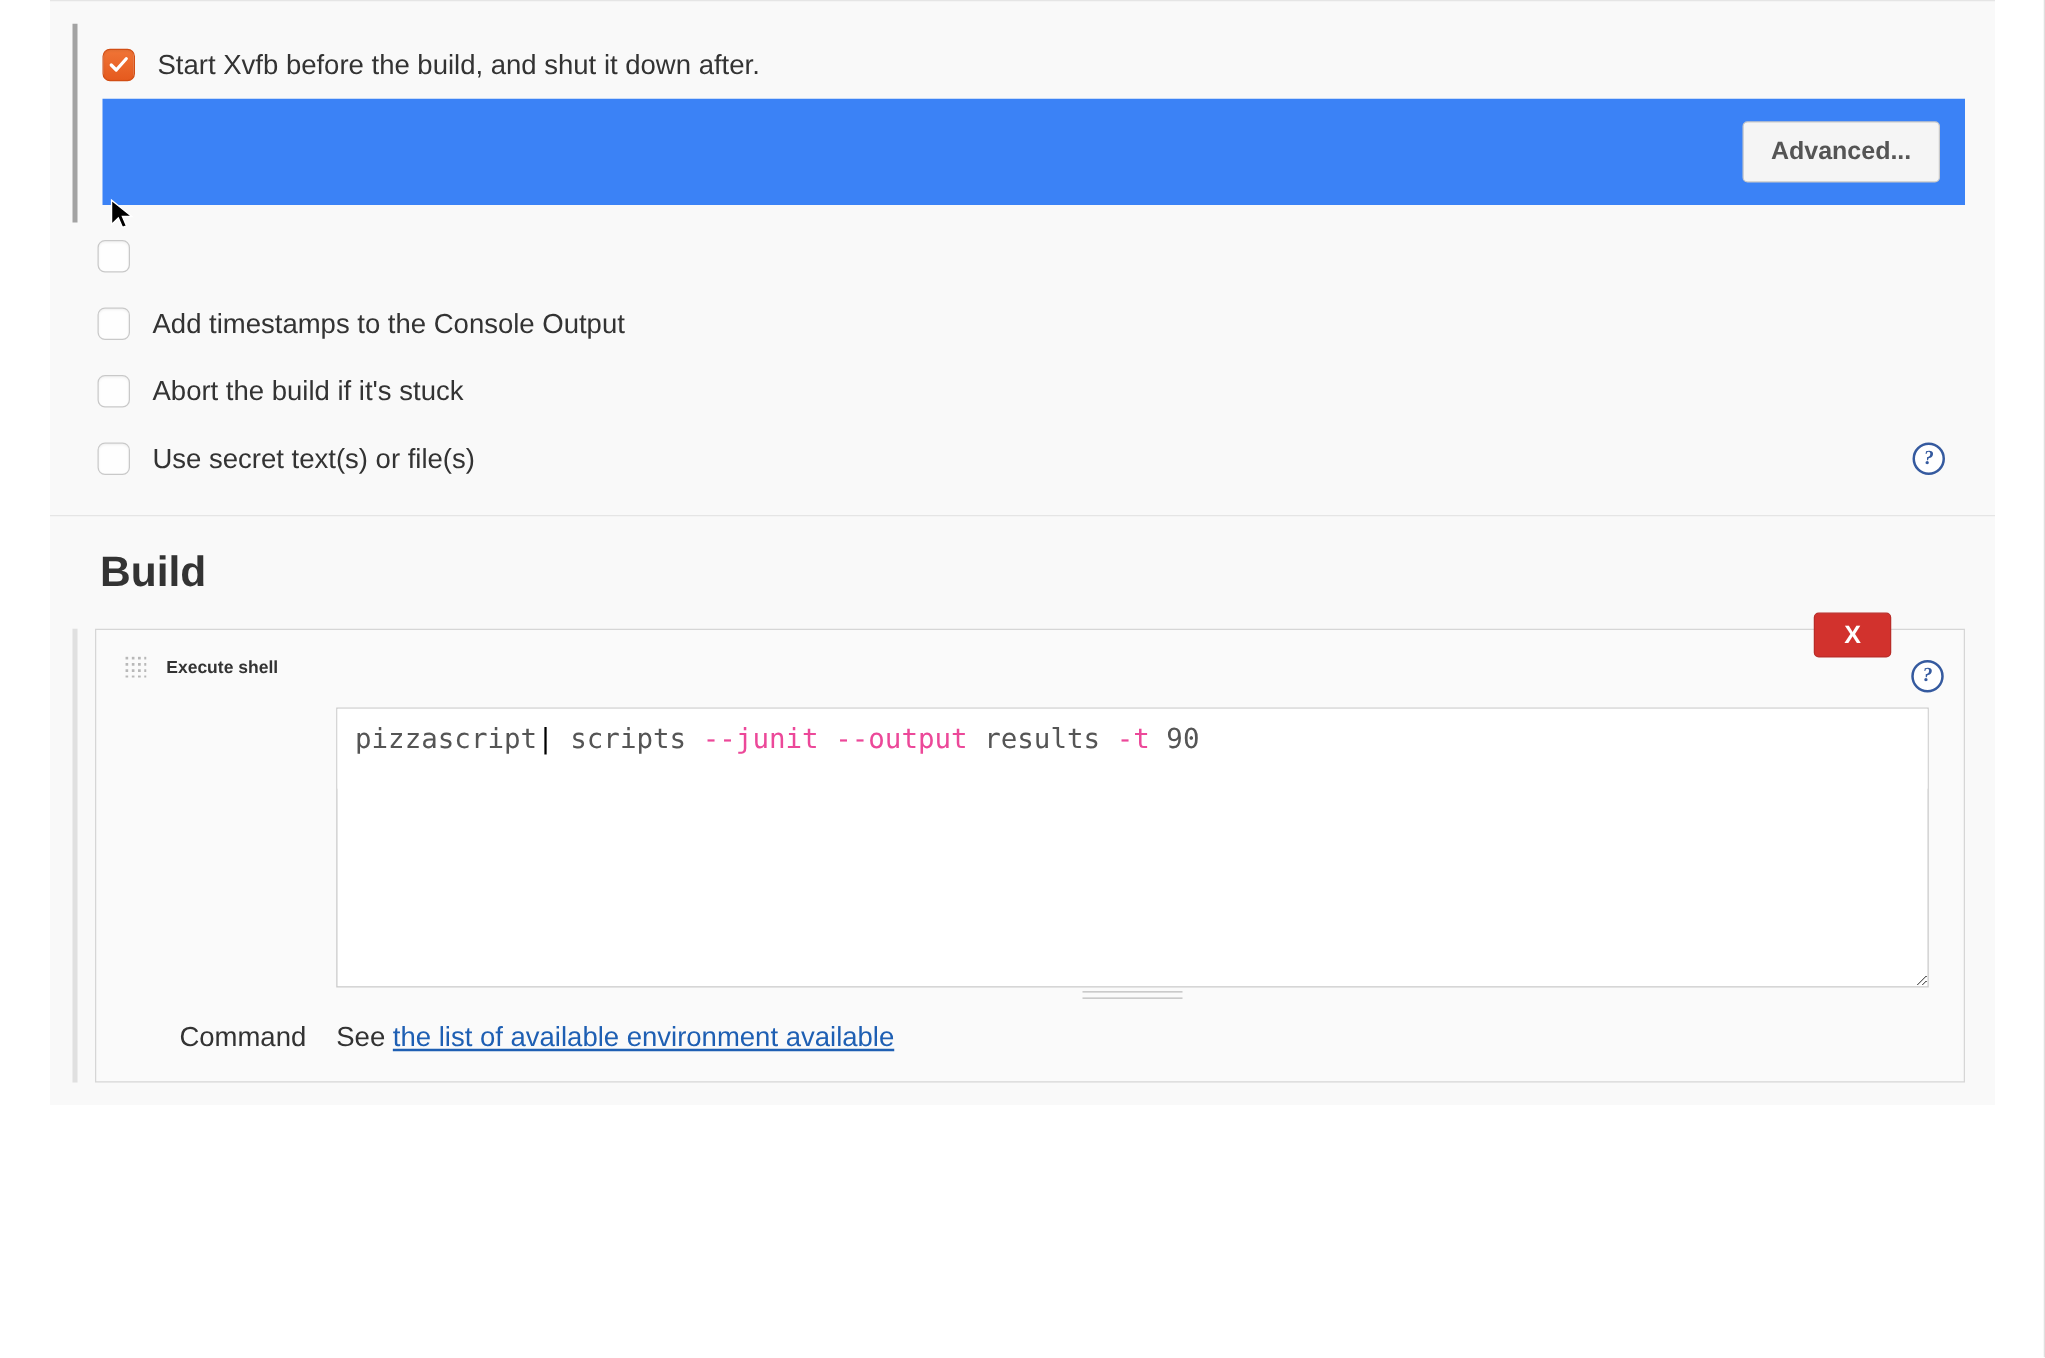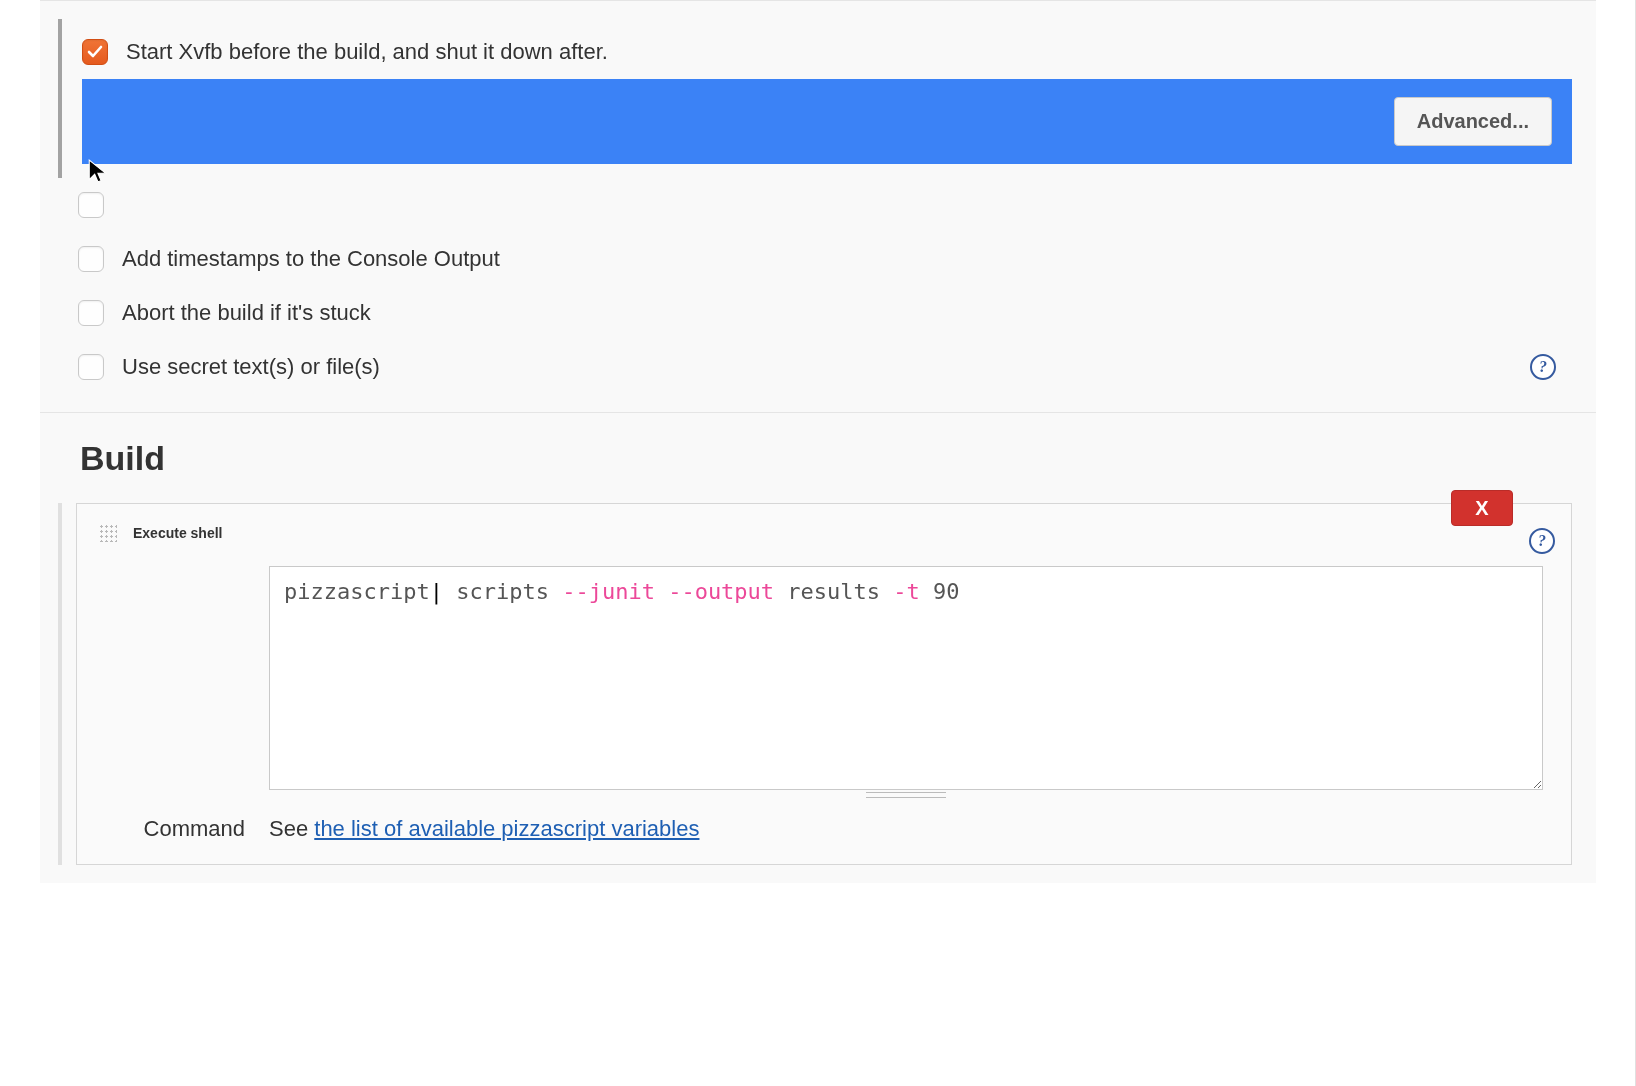--- a/index.html
+++ b/index.html
@@ -319,21 +319,21 @@
           <div class="cmd-label">Command</div>
           <div class="cmd-col">
             <div class="cmd-wrap">
               <textarea class="cmd-textarea" style="">pizzascript| scripts --junit --output results -t 90</textarea>
               <div id="cmd-colored" class="cmd-colored"><span class="tok-word">pizzascript</span><span class="tok-caret">|</span><span class="tok-word"> scripts </span><span class="tok-flag">--junit</span><span class="tok-word"> </span><span class="tok-flag">--output</span><span class="tok-word"> results </span><span class="tok-flag">-t</span><span class="tok-word"> 90</span></div>
             </div>
             <div class="resize-grip">
                 <div class="bar"></div>
               </div>
             <div class="env-hint">
-              <span>See </span><a>the list of available pizzascript variables</a>
+              <span>See </span><a>the list of available environment available</a>
             </div>
           </div>
         </div>
       </div>
     </div>
   </div>
 
   <svg class="cursor" width="26" height="26" viewBox="0 0 24 24">
     <path d="M3 2 L3 20 L8 15 L11 22 L14 21 L11 14 L18 14 Z" fill="#000" stroke="#fff" stroke-width="1"></path>
   </svg>

